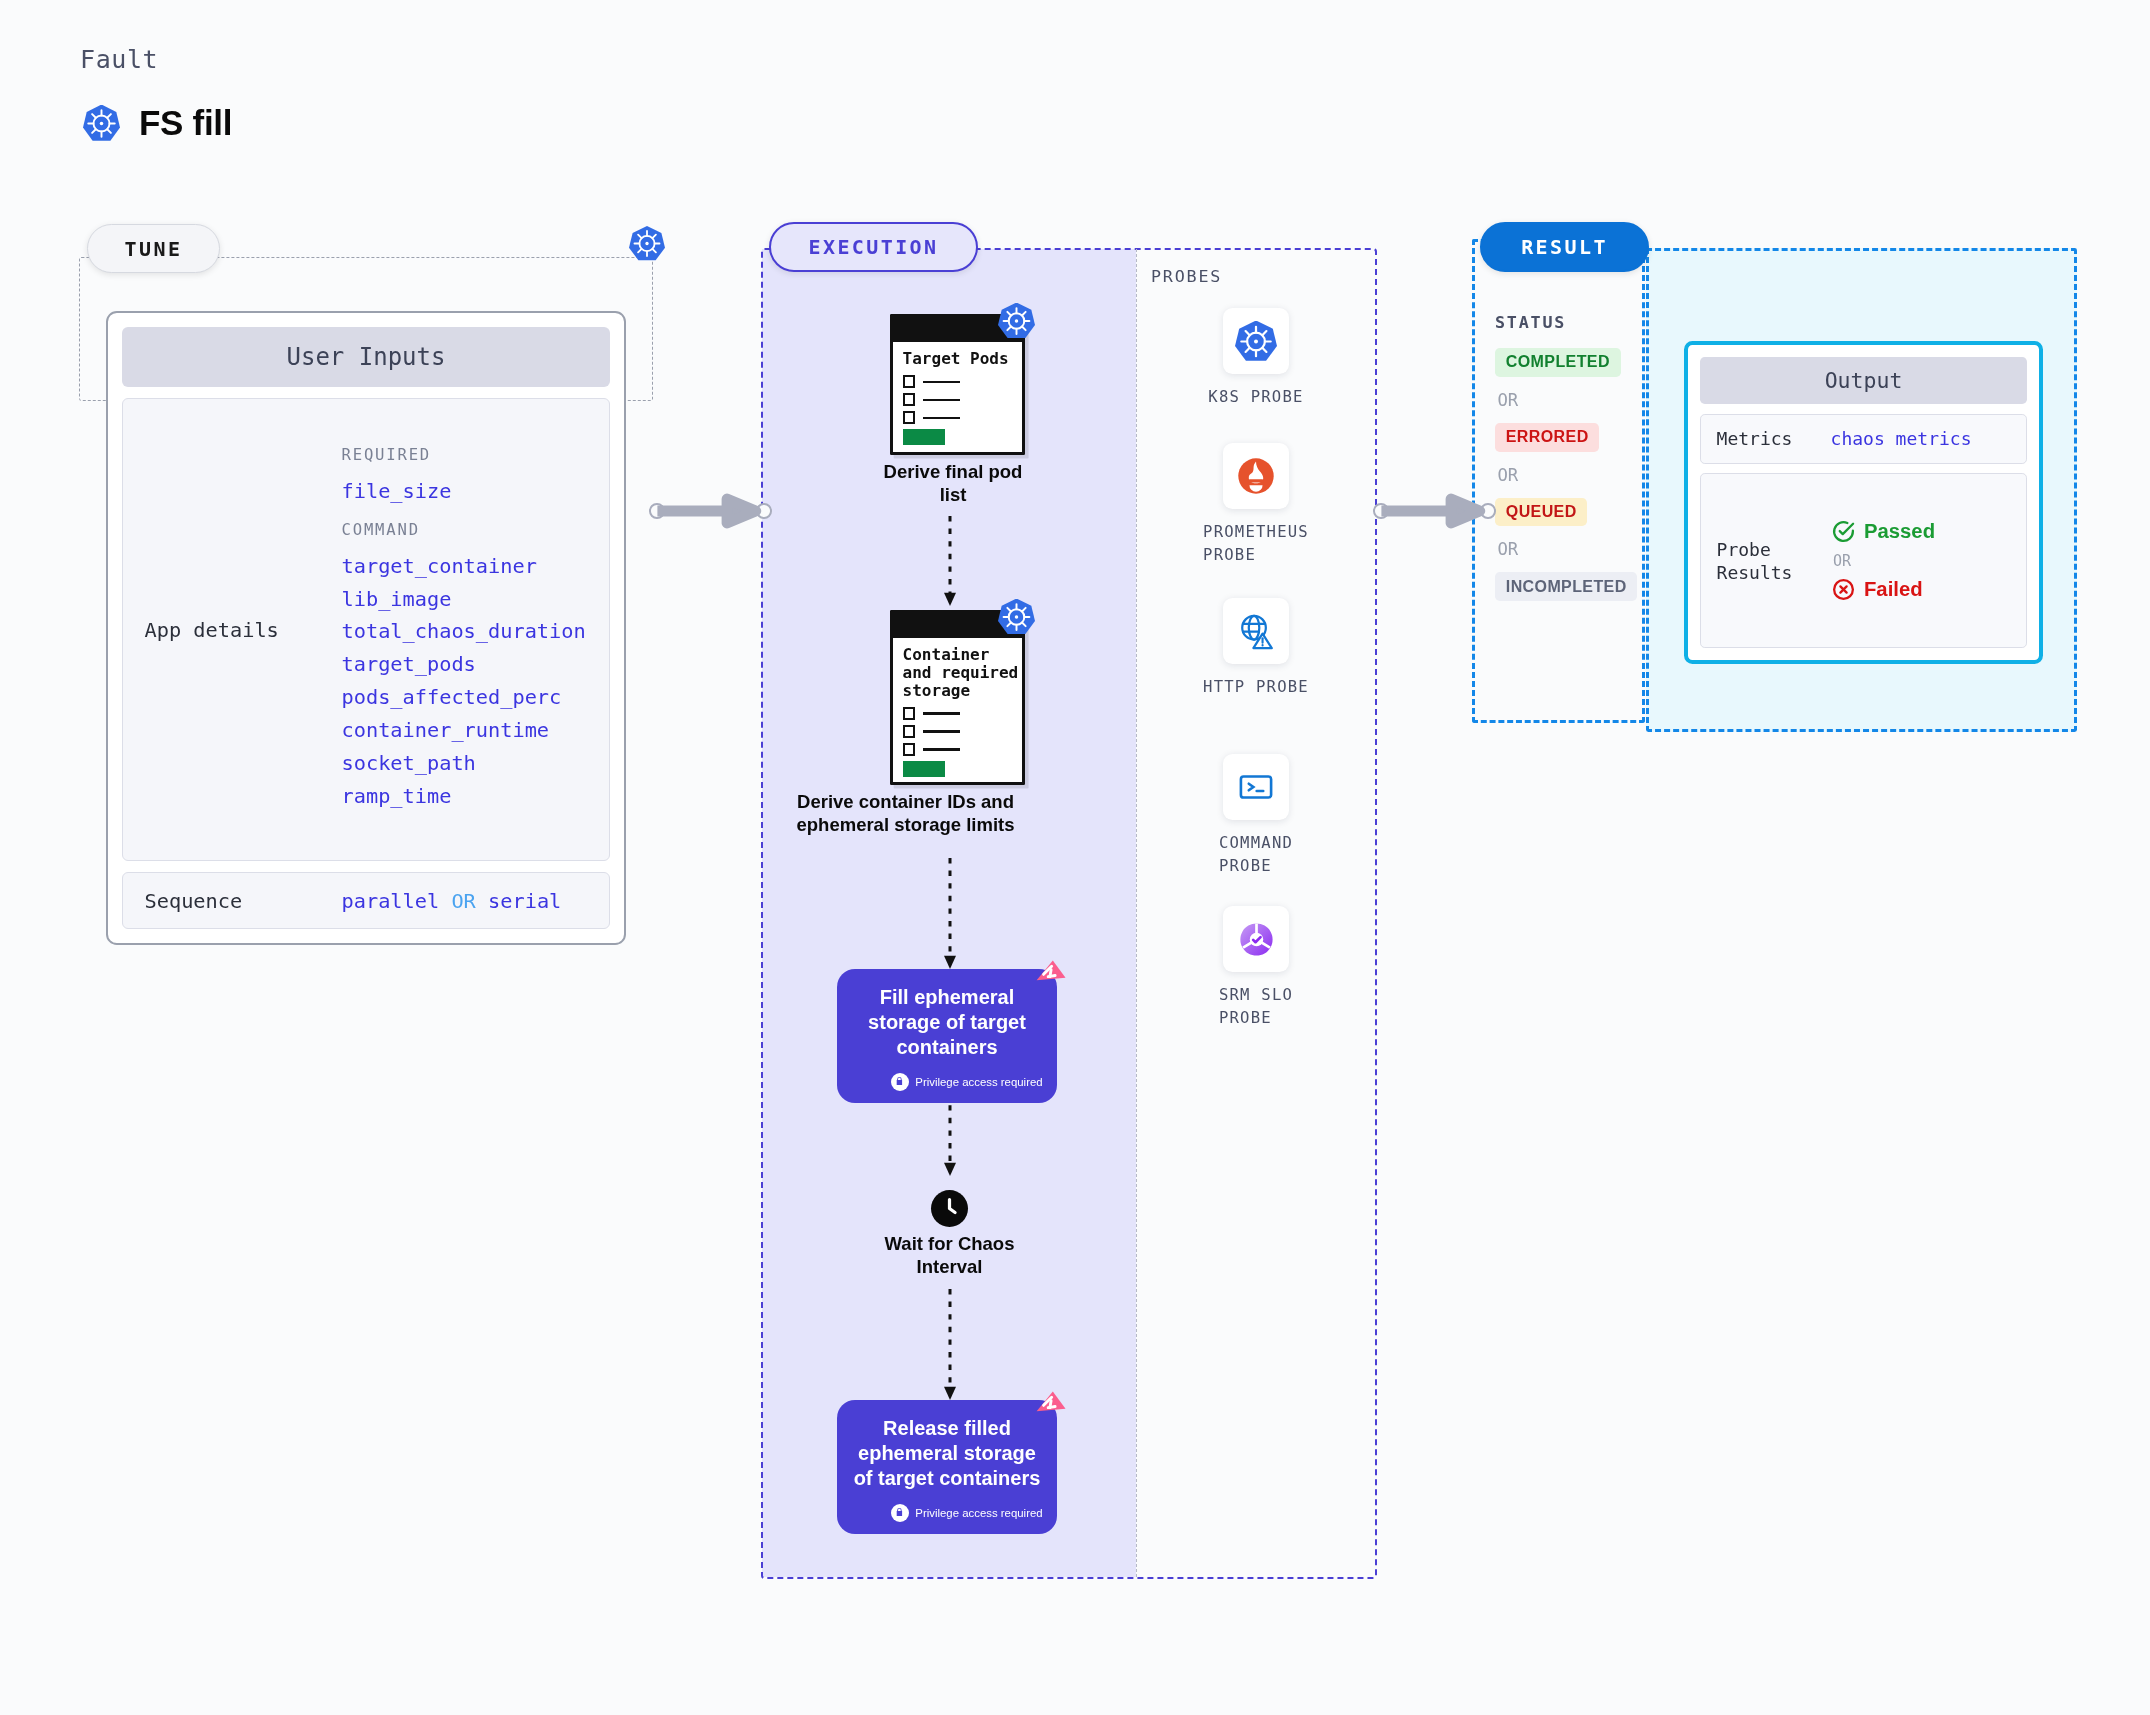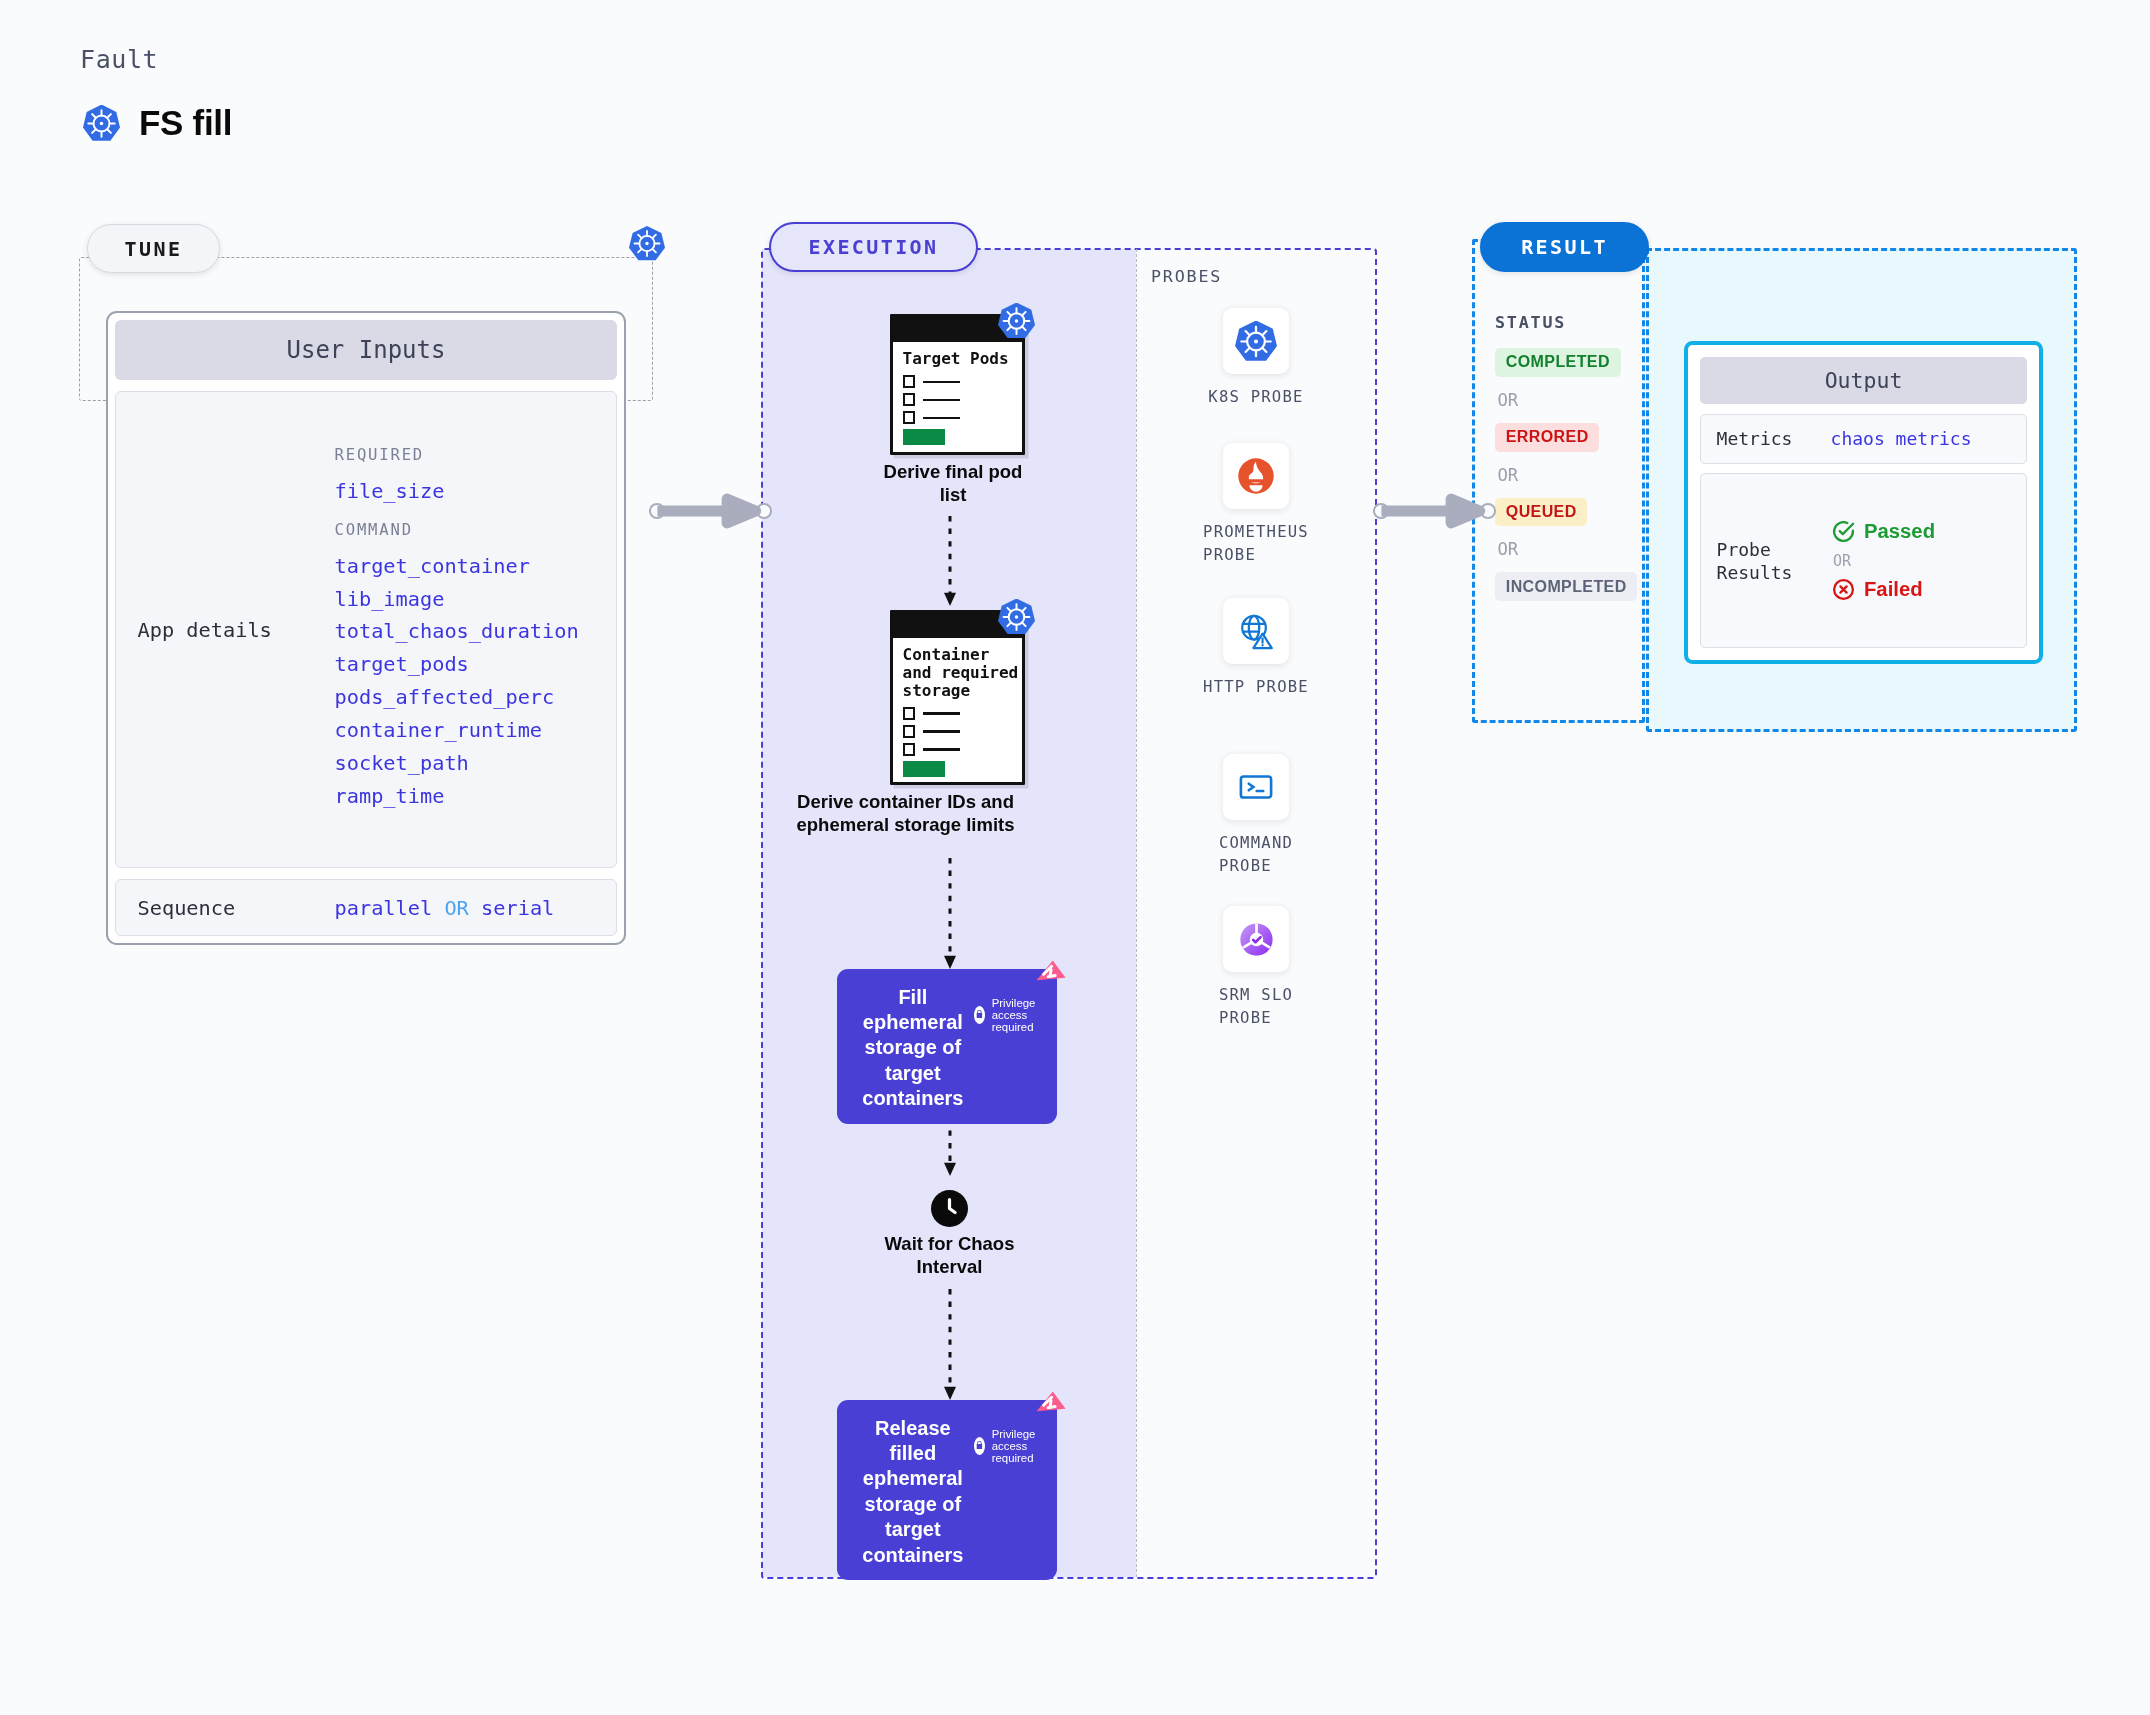--- a/index.html
+++ b/index.html
@@ -43,21 +43,21 @@
   .dashed-box { position: absolute; }
 
   
   #tune-dash {
     left: 79px; top: 257px; width: 574px; height: 144px;
     border: 1.8px dashed #9aa0ad; border-radius: 2.4px;
   }
   #tune-card {
     position: absolute; left: 106px; top: 311px; width: 520px; height: 634px;
     background: #ffffff; border: 2.4px solid #9aa0ad; border-radius: 10.8px;
-    padding: 7px; display: flex; flex-direction: column; gap: 10.8px;
+    padding: 14px; display: flex; flex-direction: column; gap: 10.8px;
   }
   .ui-header {
     background: #d9dae6; border-radius: 6px; height: 60px;
     display: flex; align-items: center; justify-content: center;
     font-family: "DejaVu Sans Mono", monospace; font-size: 24px; color: #3c4257;
   }
   .ui-body {
     flex: 1; background: #f5f6fa; border: 1.2px solid #dcdee8; border-radius: 6px;
     display: flex; align-items: center; padding: 0 6px 0 21.5px;
   }
@@ -130,23 +130,23 @@
   .doc-green { width: 42px; height: 15.6px; background: #0b8a45; margin-top: 3.6px; }
   .doc-k8s { position: absolute; right: -13px; top: -14.4px; width: 37px; height: 36px; filter: drop-shadow(0 0 2.4px #fff) drop-shadow(0 0 1.8px #fff); }
   .node-cap {
     margin-top: 5px; text-align: center; font-size: 18.5px;
     font-weight: bold; color: #0a0a0a; line-height: 1.25; white-space: pre-line;
   }
 
   .dotted-conn { position: absolute; z-index: 10; }
 
   .action-box {
-    position: absolute; width: 220px; border-radius: 11px;
+    position: absolute; width: 220px; border-radius: 18px;
     background: #4a3fd4; color: #fff; padding: 15.6px 14.4px 12px;
-    display: flex; flex-direction: row; align-items: flex-start; z-index: 12;
+    display: flex; flex-direction: column; align-items: flex-end; z-index: 12;
   }
   .action-title { font-size: 20px; font-weight: bold; text-align: center; line-height: 1.27; }
   .priv-row { display: flex; align-items: center; gap: 6.6px; margin-top: 12px; }
   .priv-lock {
     width: 18px; height: 18px; border-radius: 50%; background: #fff;
     display: flex; align-items: center; justify-content: center;
   }
   .priv-text { font-size: 11.4px; color: #ffffff; }
   .chaos-flag { position: absolute; right: -12px; top: -12px; width: 37px; height: 37px; }
 

